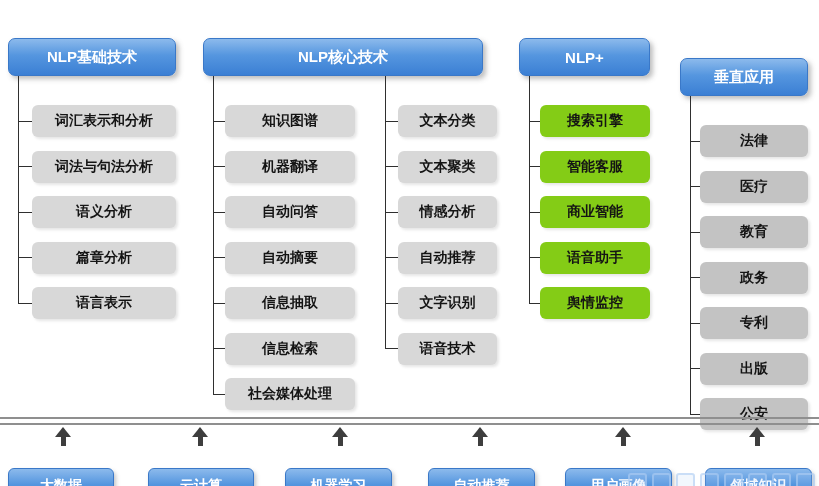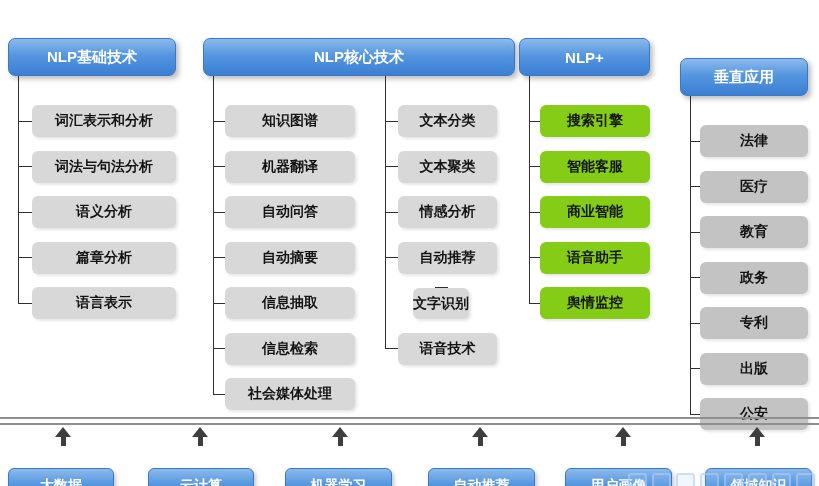--- a/index.html
+++ b/index.html
@@ -78,21 +78,21 @@
           <div class="stub" style="width:14px;"></div>
           <div class="box">篇章分析</div>
         </div>
       <div class="row">
           <div class="stub" style="width:14px;"></div>
           <div class="box">语言表示</div>
         </div>
     </div>
   </div>
 
-  <div class="col col2" style="left:203px;width:312px;">
+  <div class="col col2" style="left:203px;width:280px;">
     <div class="hdr">NLP核心技术</div>
 
     <div class="sub" style="left:0;width:152px;">
       <div class="vline" style="left:10px;top:0;height:318px;"></div>
       <div class="rows">
         <div class="row">
             <div class="stub" style="width:12px;"></div>
             <div class="box">知识图谱</div>
           </div>
         <div class="row">
@@ -134,21 +134,21 @@
             <div class="box">文本聚类</div>
           </div>
         <div class="row" style="padding-left:0;">
             <div class="stub" style="width:13px;"></div>
             <div class="box">情感分析</div>
           </div>
         <div class="row" style="padding-left:0;">
             <div class="stub" style="width:13px;"></div>
             <div class="box">自动推荐</div>
           </div>
-        <div class="row" style="padding-left:0;flex-direction:column;">
+        <div class="row" style="padding-left:0;">
             <div class="stub" style="width:13px;"></div>
             <div class="box">文字识别</div>
           </div>
         <div class="row" style="padding-left:0;">
             <div class="stub" style="width:13px;"></div>
             <div class="box">语音技术</div>
           </div>
       </div>
     </div>
   </div>

